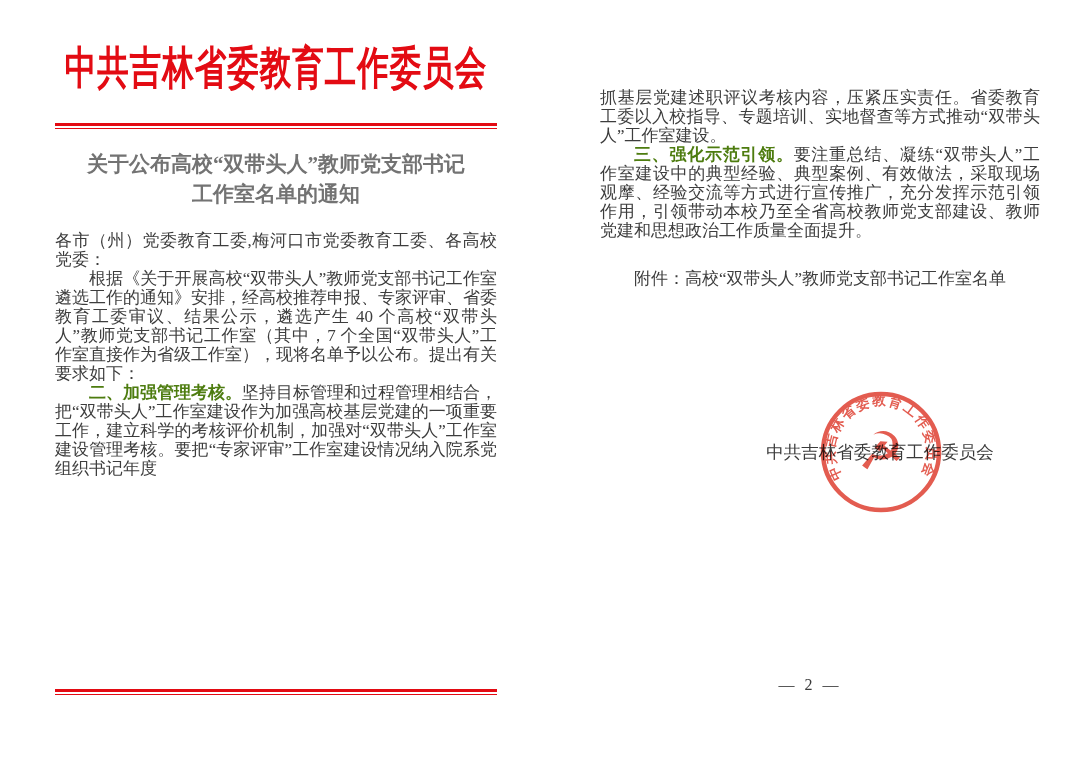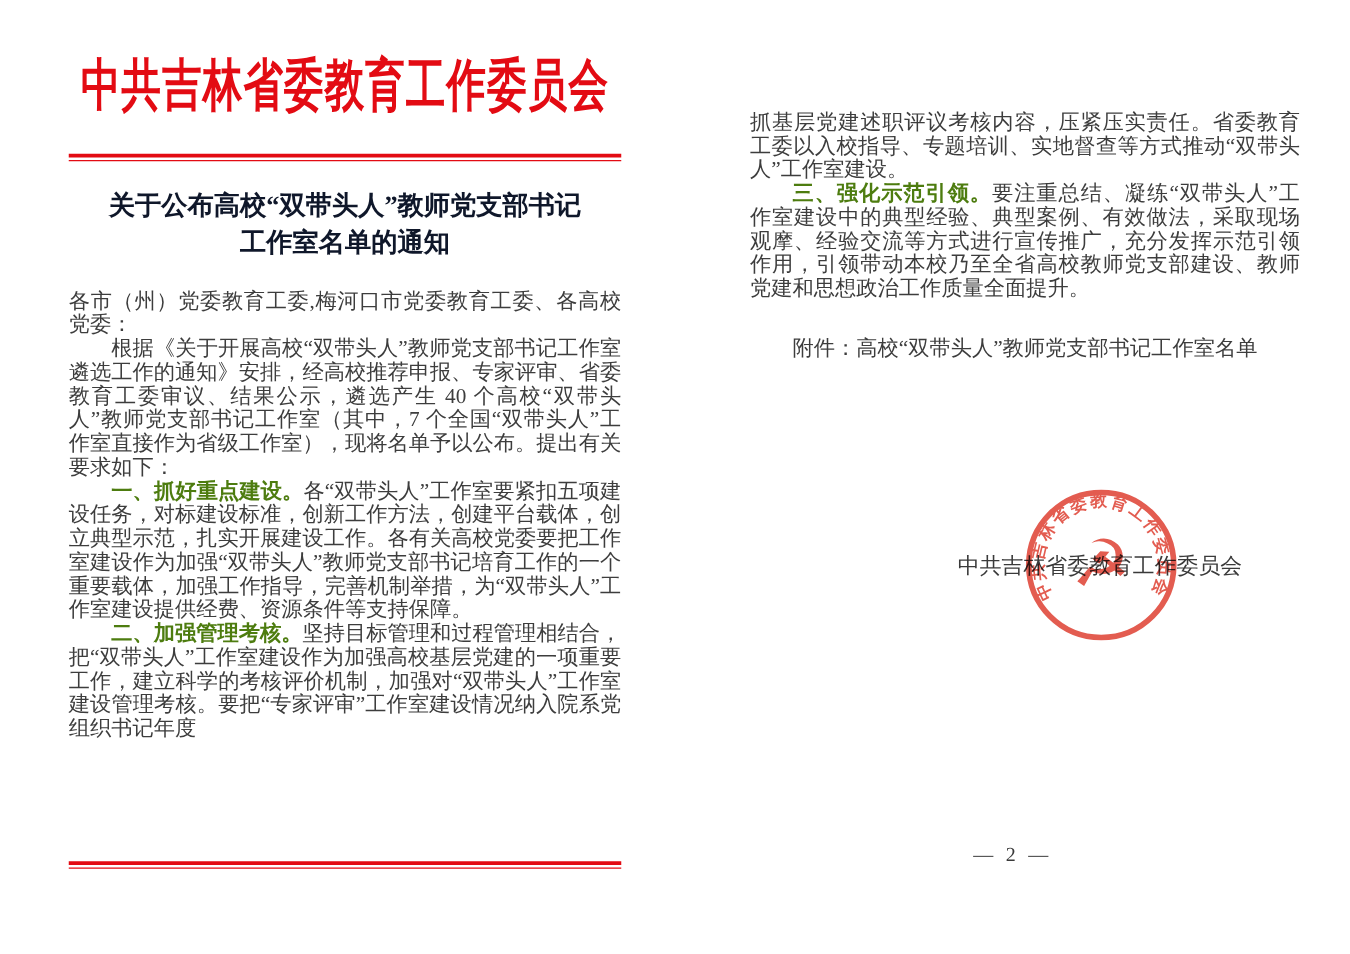--- a/index.html
+++ b/index.html
@@ -17,21 +17,21 @@
     line-height:50px;
   }
   .rule{
     position:absolute;left:0;width:442px;height:2px;
     border-top:3px solid #e30b13;border-bottom:1.5px solid #e30b13;
   }
   .head-rule{top:123px;}
   .foot-rule{top:689px;}
   .doc-title{
     position:absolute;top:149px;left:0;width:442px;margin:0;
-    text-align:center;font-size:21px;font-weight:bold;color:#0f172a;line-height:30px;
+    text-align:center;font-size:21px;font-weight:bold;color:#737373;line-height:30px;
   }
   .doc-title .t-line{display:block;}
   .body-text{
     font-size:17px;line-height:19px;text-align:justify;color:#3d3d3d;
   }
   .body-text p{margin:0;text-indent:2em;}
   .body-text p.no-indent{text-indent:0;}
   .body-text b{color:#4d7c0f;}
   .left-body{position:absolute;top:231px;left:0;width:442px;}
   
@@ -71,21 +71,20 @@
     <div class="rule head-rule"></div>
 
     <h1 class="doc-title">
       <span class="t-line">关于公布高校“双带头人”教师党支部书记</span>
       <span class="t-line">工作室名单的通知</span>
     </h1>
 
     <div class="body-text left-body">
       <p class="no-indent">各市（州）党委教育工委,梅河口市党委教育工委、各高校党委：</p>
       <p>根据《关于开展高校“双带头人”教师党支部书记工作室遴选工作的通知》安排，经高校推荐申报、专家评审、省委教育工委审议、结果公示，遴选产生 40 个高校“双带头人”教师党支部书记工作室（其中，7 个全国“双带头人”工作室直接作为省级工作室），现将名单予以公布。提出有关要求如下：</p>
-      <p><b>一、抓好重点建设。</b><span>各“双带头人”工作室要紧扣五项建设任务，对标建设标准，创新工作方法，创建平台载体，创立典型示范，扎实开展建设工作。各有关高校党委要把工作室建设作为加强“双带头人”教师党支部书记培育工作的一个重要载体，加强工作指导，完善机制举措，为“双带头人”工作室建设提供经费、资源条件等支持保障。</span></p>
       <p><b>二、加强管理考核。</b><span>坚持目标管理和过程管理相结合，把“双带头人”工作室建设作为加强高校基层党建的一项重要工作，建立科学的考核评价机制，加强对“双带头人”工作室建设管理考核。要把“专家评审”工作室建设情况纳入院系党组织书记年度</span></p>
     </div>
 
     <div class="rule foot-rule"></div>
   </section>
 
   <section class="page-right">
 
     <div class="body-text right-body">
       <p class="no-indent">抓基层党建述职评议考核内容，压紧压实责任。省委教育工委以入校指导、专题培训、实地督查等方式推动“双带头人”工作室建设。</p>

